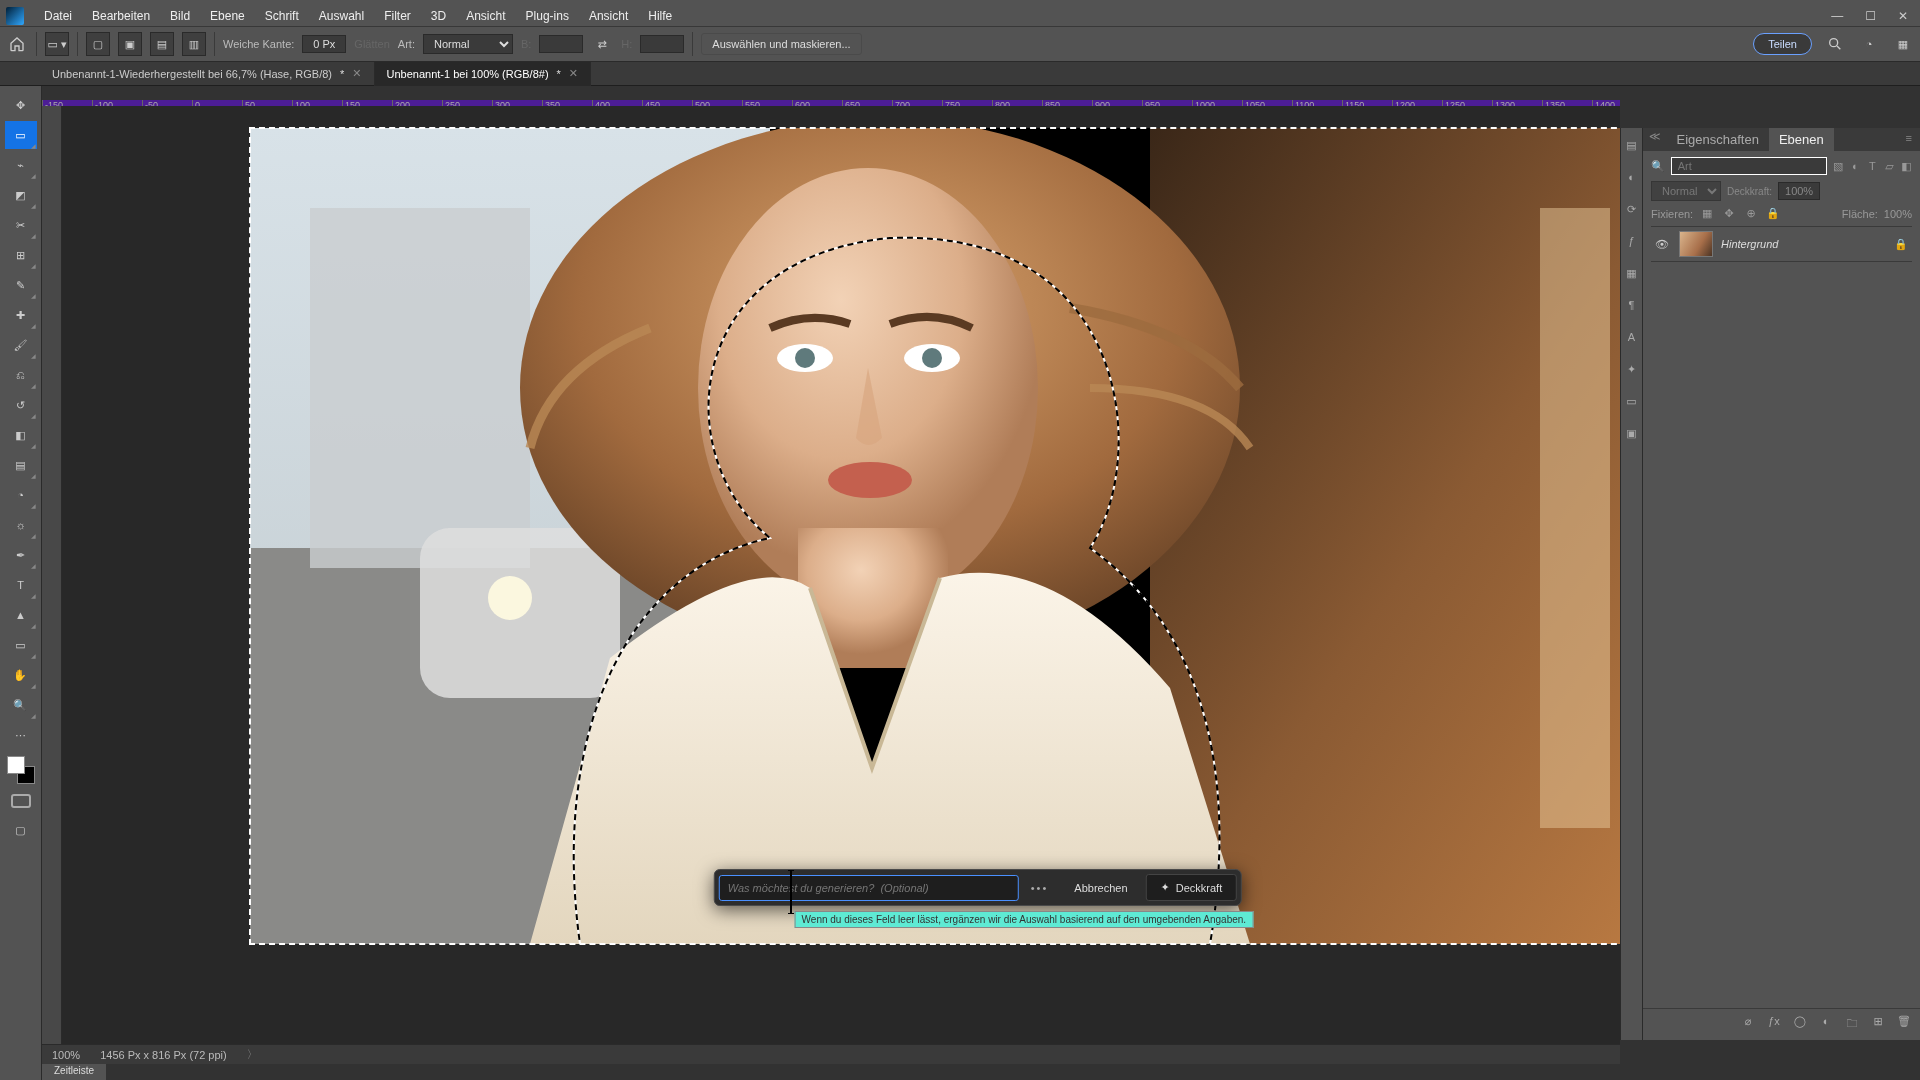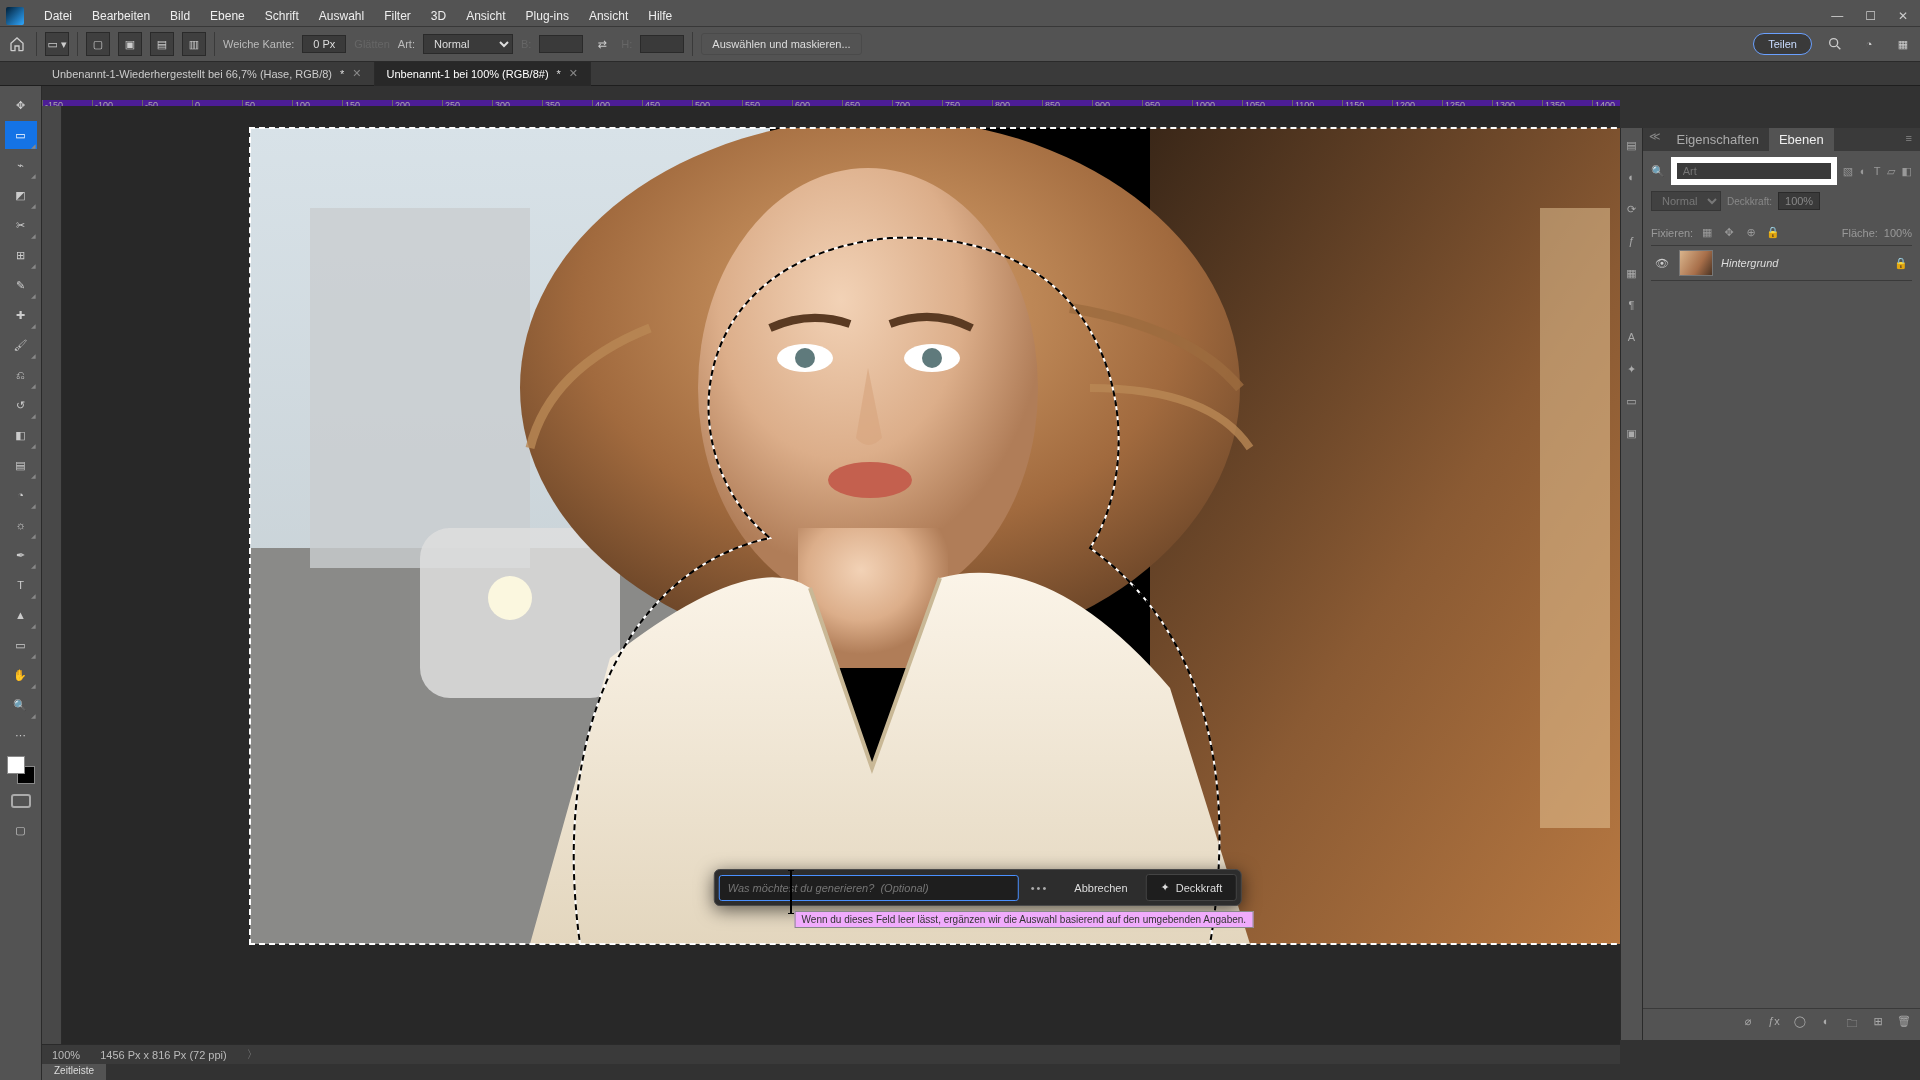--- a/index.html
+++ b/index.html
@@ -52,21 +52,21 @@
 #canvas-area { position:absolute; left:62px; top:106px; right:300px; bottom:36px; background:#282828; overflow:hidden; }
 #doc { position:absolute; left:188px; top:22px; width:1456px; height:816px; background:#000; outline:2px dashed #fff; outline-offset:-1px; }
 #photo { width:100%; height:100%; display:block; }
 
 
 #genbar { position:absolute; bottom:38px; left:50%; transform:translateX(-50%); display:flex; align-items:center; background:#2d2d2d; border:1px solid #4a4a4a; border-radius:6px; box-shadow:0 4px 18px rgba(0,0,0,.6); padding:4px; gap:4px; }
 #genbar input { width:300px; background:#1e1e1e; border:1px solid #4a90ff; color:#888; font-style:italic; font-size:11px; padding:6px 8px; border-radius:3px; }
 #genbar .dots { padding:0 8px; color:#aaa; letter-spacing:2px; }
 #genbar .cancel { padding:6px 14px; color:#ddd; }
 #genbar .generate { padding:6px 14px; background:#1e1e1e; border:1px solid #444; border-radius:3px; display:flex; gap:6px; align-items:center; color:#ddd; }
-#tooltip { position:absolute; bottom:16px; left:50%; transform:translateX(-40%); background:#f0abfc; color:#333; font-size:10px; padding:2px 6px; border:1px solid #888; white-space:nowrap; }
+#tooltip { position:absolute; bottom:16px; left:50%; transform:translateX(-40%); background:#5eead4; color:#333; font-size:10px; padding:2px 6px; border:1px solid #888; white-space:nowrap; }
 #text-cursor { position:absolute; bottom:30px; left:calc(50% - 190px); width:6px; height:44px; }
 #text-cursor::before,#text-cursor::after{content:"";position:absolute;background:#000;}
 #text-cursor::before{left:2px;top:0;width:2px;height:100%;}
 
 
 #status { position:absolute; left:42px; bottom:16px; right:300px; height:20px; background:#3a3a3a; border-top:1px solid #2a2a2a; display:flex; align-items:center; padding:0 10px; color:#bbb; gap:20px; }
 #status .expander{color:#888;}
 #timeline-tab { position:absolute; left:42px; bottom:0; height:16px; background:#535353; padding:1px 12px; font-size:10px; color:#ddd; }
 
 
@@ -74,26 +74,26 @@
 #dock-strip .mini { width:18px; height:18px; color:#aaa; display:flex; align-items:center; justify-content:center; }
 
 #panels { position:absolute; right:0; top:128px; width:278px; bottom:40px; background:#535353; border-left:1px solid #2a2a2a; display:flex; flex-direction:column; }
 .panel-tabs { display:flex; background:#3a3a3a; }
 .panel-tabs .ptab { padding:4px 10px; font-size:13px; color:#aaa; }
 .panel-tabs .ptab.active { background:#535353; color:#eee; }
 .panel-tabs .menu {margin-left:auto; padding:4px 8px; color:#888;}
 
 .panel-body { padding:6px 8px; }
 .search-row { display:flex; align-items:center; gap:6px; }
-.search-row input { flex:1; background:#3a3a3a; border:6px solid #ffffff; color:#888; padding:2px 6px; font-size:11px; }
+.search-row input { flex:1; background:#3a3a3a; border:1px solid #ffffff; color:#888; padding:2px 6px; font-size:11px; }
 .search-row .ic { width:16px; height:16px; color:#999; display:flex; align-items:center; justify-content:center; }
 .blend-row { display:flex; align-items:center; gap:6px; margin-top:6px; }
 .blend-row select, .blend-row .val { background:#3a3a3a; border:1px solid #2a2a2a; color:#888; padding:2px 6px; font-size:11px; }
 .blend-row .lbl { color:#888; font-size:10px; }
-.lock-row { display:flex; align-items:center; gap:6px; margin-top:15px; color:#999; }
+.lock-row { display:flex; align-items:center; gap:6px; margin-top:6px; color:#999; }
 .lock-row .ic{ width:16px; text-align:center;}
 
 .layer-list { margin-top:6px; border-top:1px solid #3a3a3a; }
 .layer { display:flex; align-items:center; gap:8px; padding:4px 4px; border-bottom:1px solid #3a3a3a; }
 .layer .eye { width:16px; color:#ccc; }
 .layer .thumb { width:34px; height:26px; background:linear-gradient(120deg,#d9b48c 0%,#a86f4a 60%,#4b3424 100%); border:1px solid #777; }
 .layer .name { font-style:italic; color:#ddd; flex:1; }
 .layer .lock { color:#aaa; }
 
 .panel-footer { margin-top:auto; display:flex; gap:10px; padding:6px 8px; border-top:1px solid #3a3a3a; color:#aaa; justify-content:flex-end;}

